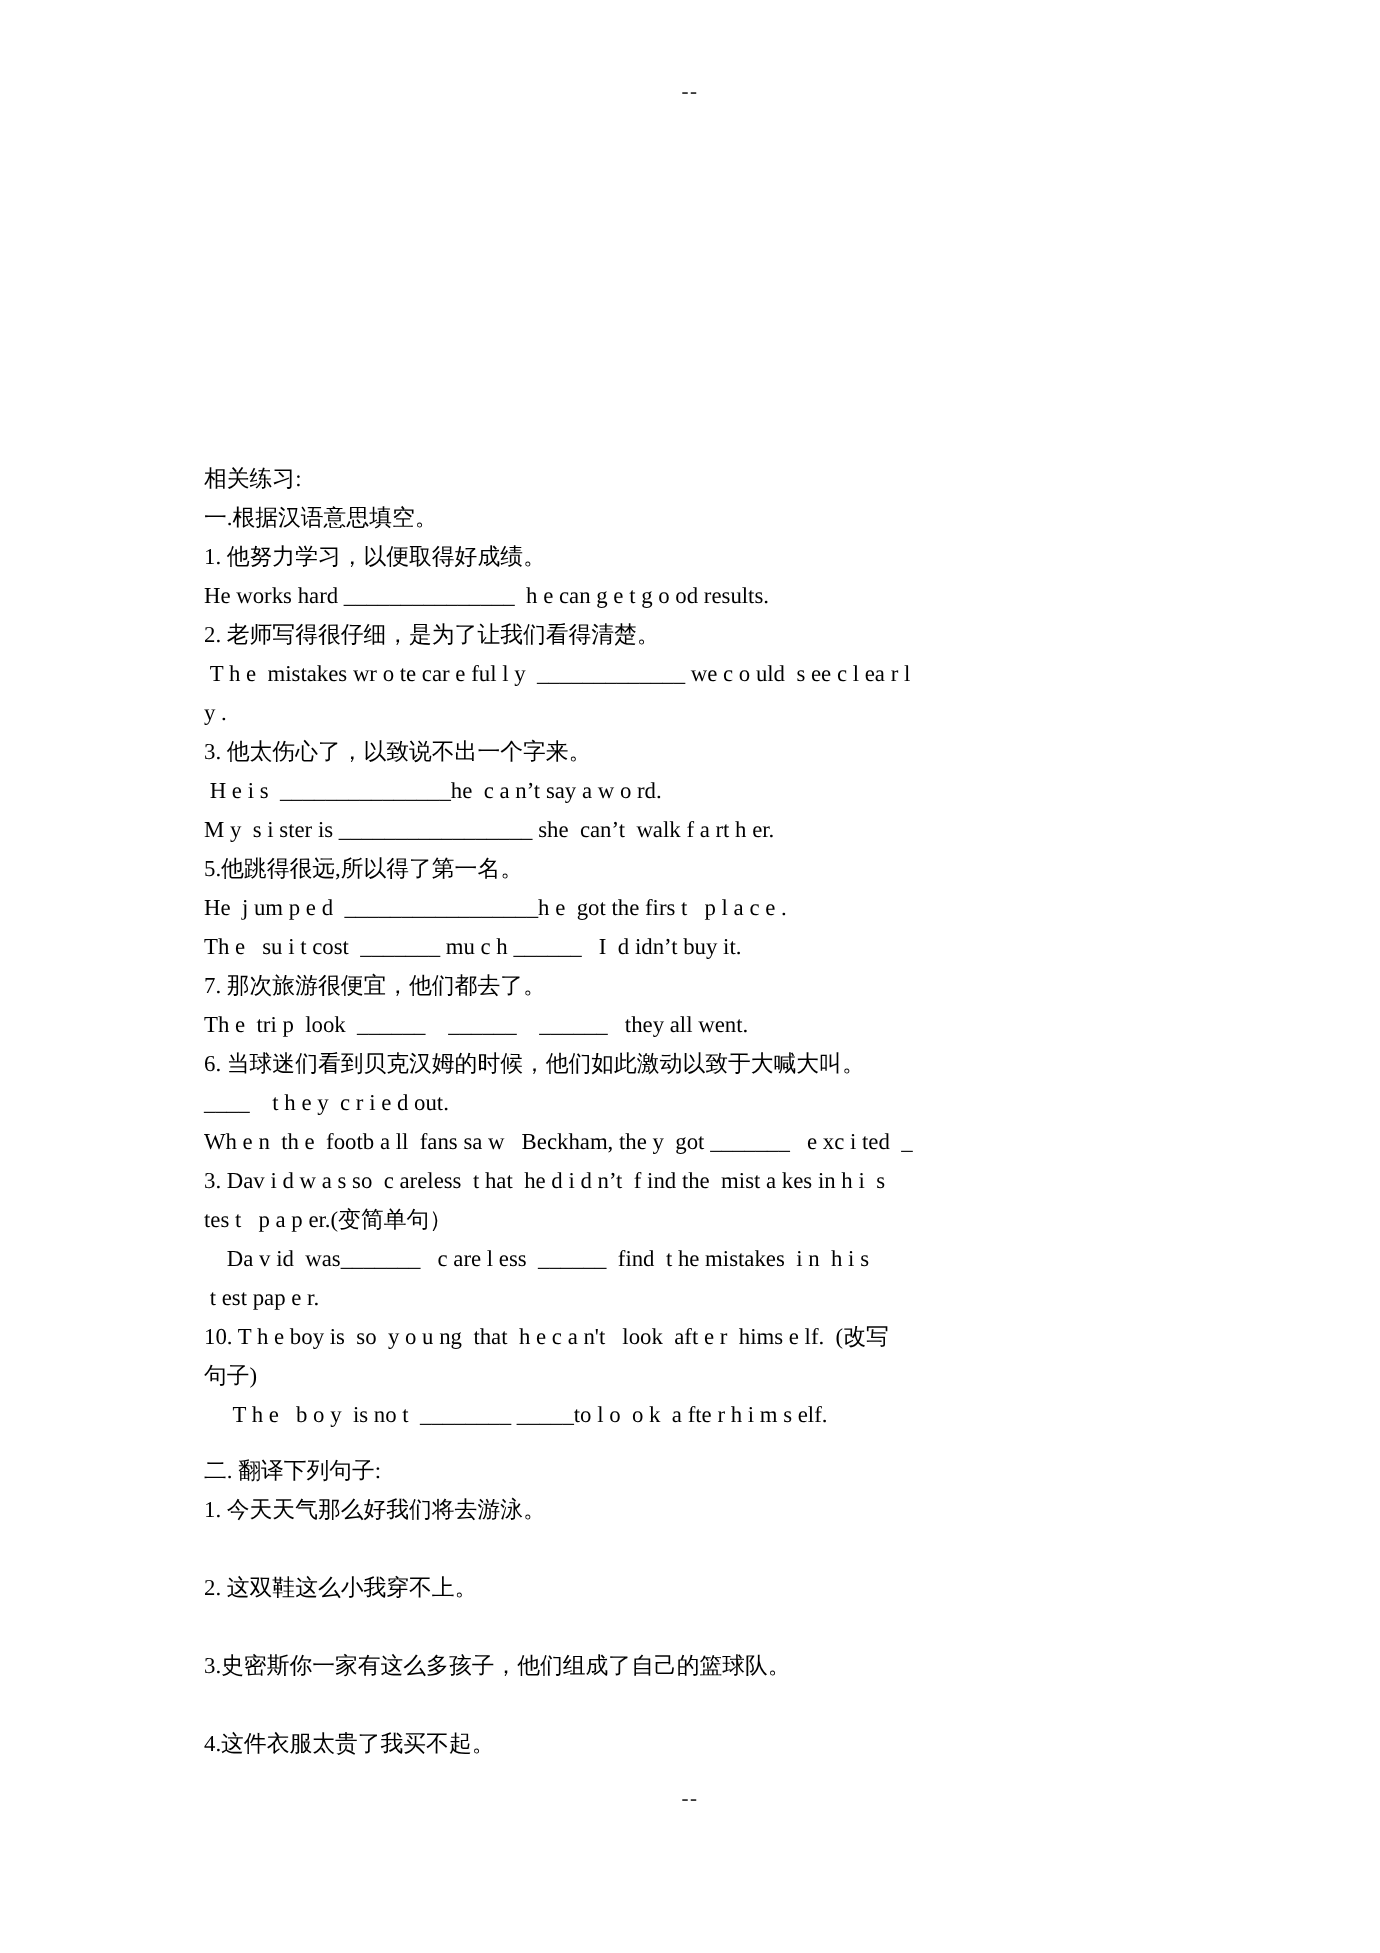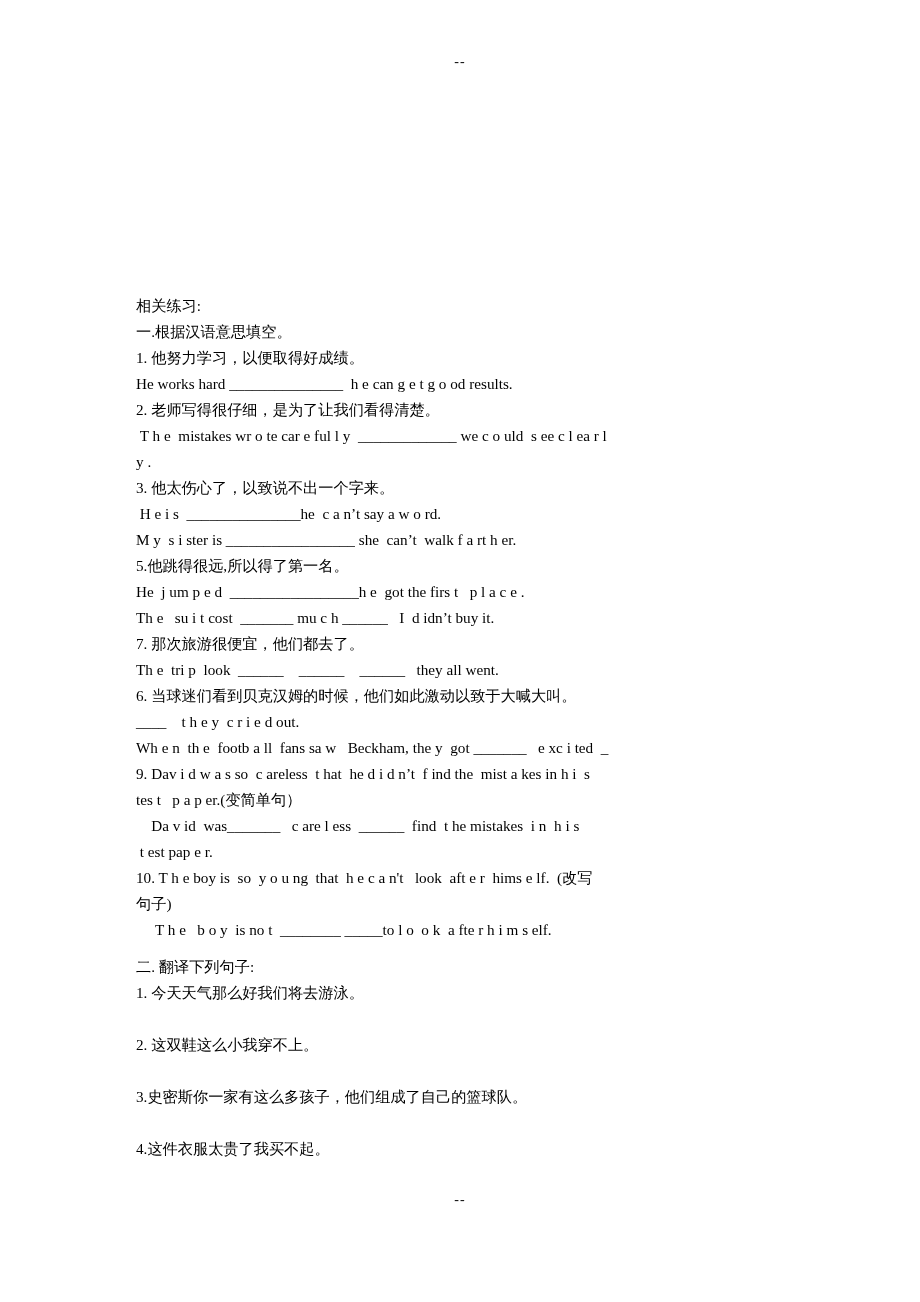--- a/index.html
+++ b/index.html
@@ -33,21 +33,21 @@
     letter-spacing: 1px;
     color: #111;
   }
   .rule-mark.top { top: 55px; }
   .rule-mark.bottom { top: 1193px; }
 
   
   .body-text {
     position: absolute;
     left: 136px;
-    top: 293px;
+    top: 307px;
     width: 652px;
     font-size: 15.2px;
     line-height: 26px;
   }
   .line {
     white-space: pre-wrap;
     min-height: 26px;
   }
   .line.zh {
     font-family: "Liberation Serif", "DejaVu Serif", serif;
@@ -87,21 +87,21 @@
 
     <div class="line">Th e   su i t cost  _______ mu c h ______   I  d idn’t buy it.</div>
 
     <div class="line zh">7. 那次旅游很便宜，他们都去了。</div>
     <div class="line">Th e  tri p  look  ______    ______    ______   they all went.</div>
 
     <div class="line zh">6. 当球迷们看到贝克汉姆的时候，他们如此激动以致于大喊大叫。</div>
     <div class="line">____    t h e y  c r i e d out.</div>
     <div class="line">Wh e n  th e  footb a ll  fans sa w   Beckham, the y  got _______   e xc i ted  _</div>
 
-    <div class="line">9. Dav i d w a s so  c areless  t hat  he d i d n’t  f ind the  mist a kes in h i  s</div>
+    <div class="line">3. Dav i d w a s so  c areless  t hat  he d i d n’t  f ind the  mist a kes in h i  s</div>
     <div class="line">tes t   p a p er.(变简单句）</div>
     <div class="line">    Da v id  was_______   c are l ess  ______  find  t he mistakes  i n  h i s</div>
     <div class="line"> t est pap e r.</div>
 
     <div class="line">10. T h e boy is  so  y o u ng  that  h e c a n't   look  aft e r  hims e lf.  (改写</div>
     <div class="line zh">句子)</div>
     <div class="line">     T h e   b o y  is no t  ________ _____to l o  o k  a fte r h i m s elf.</div>
 
     <span class="gap-sm"></span>
 

